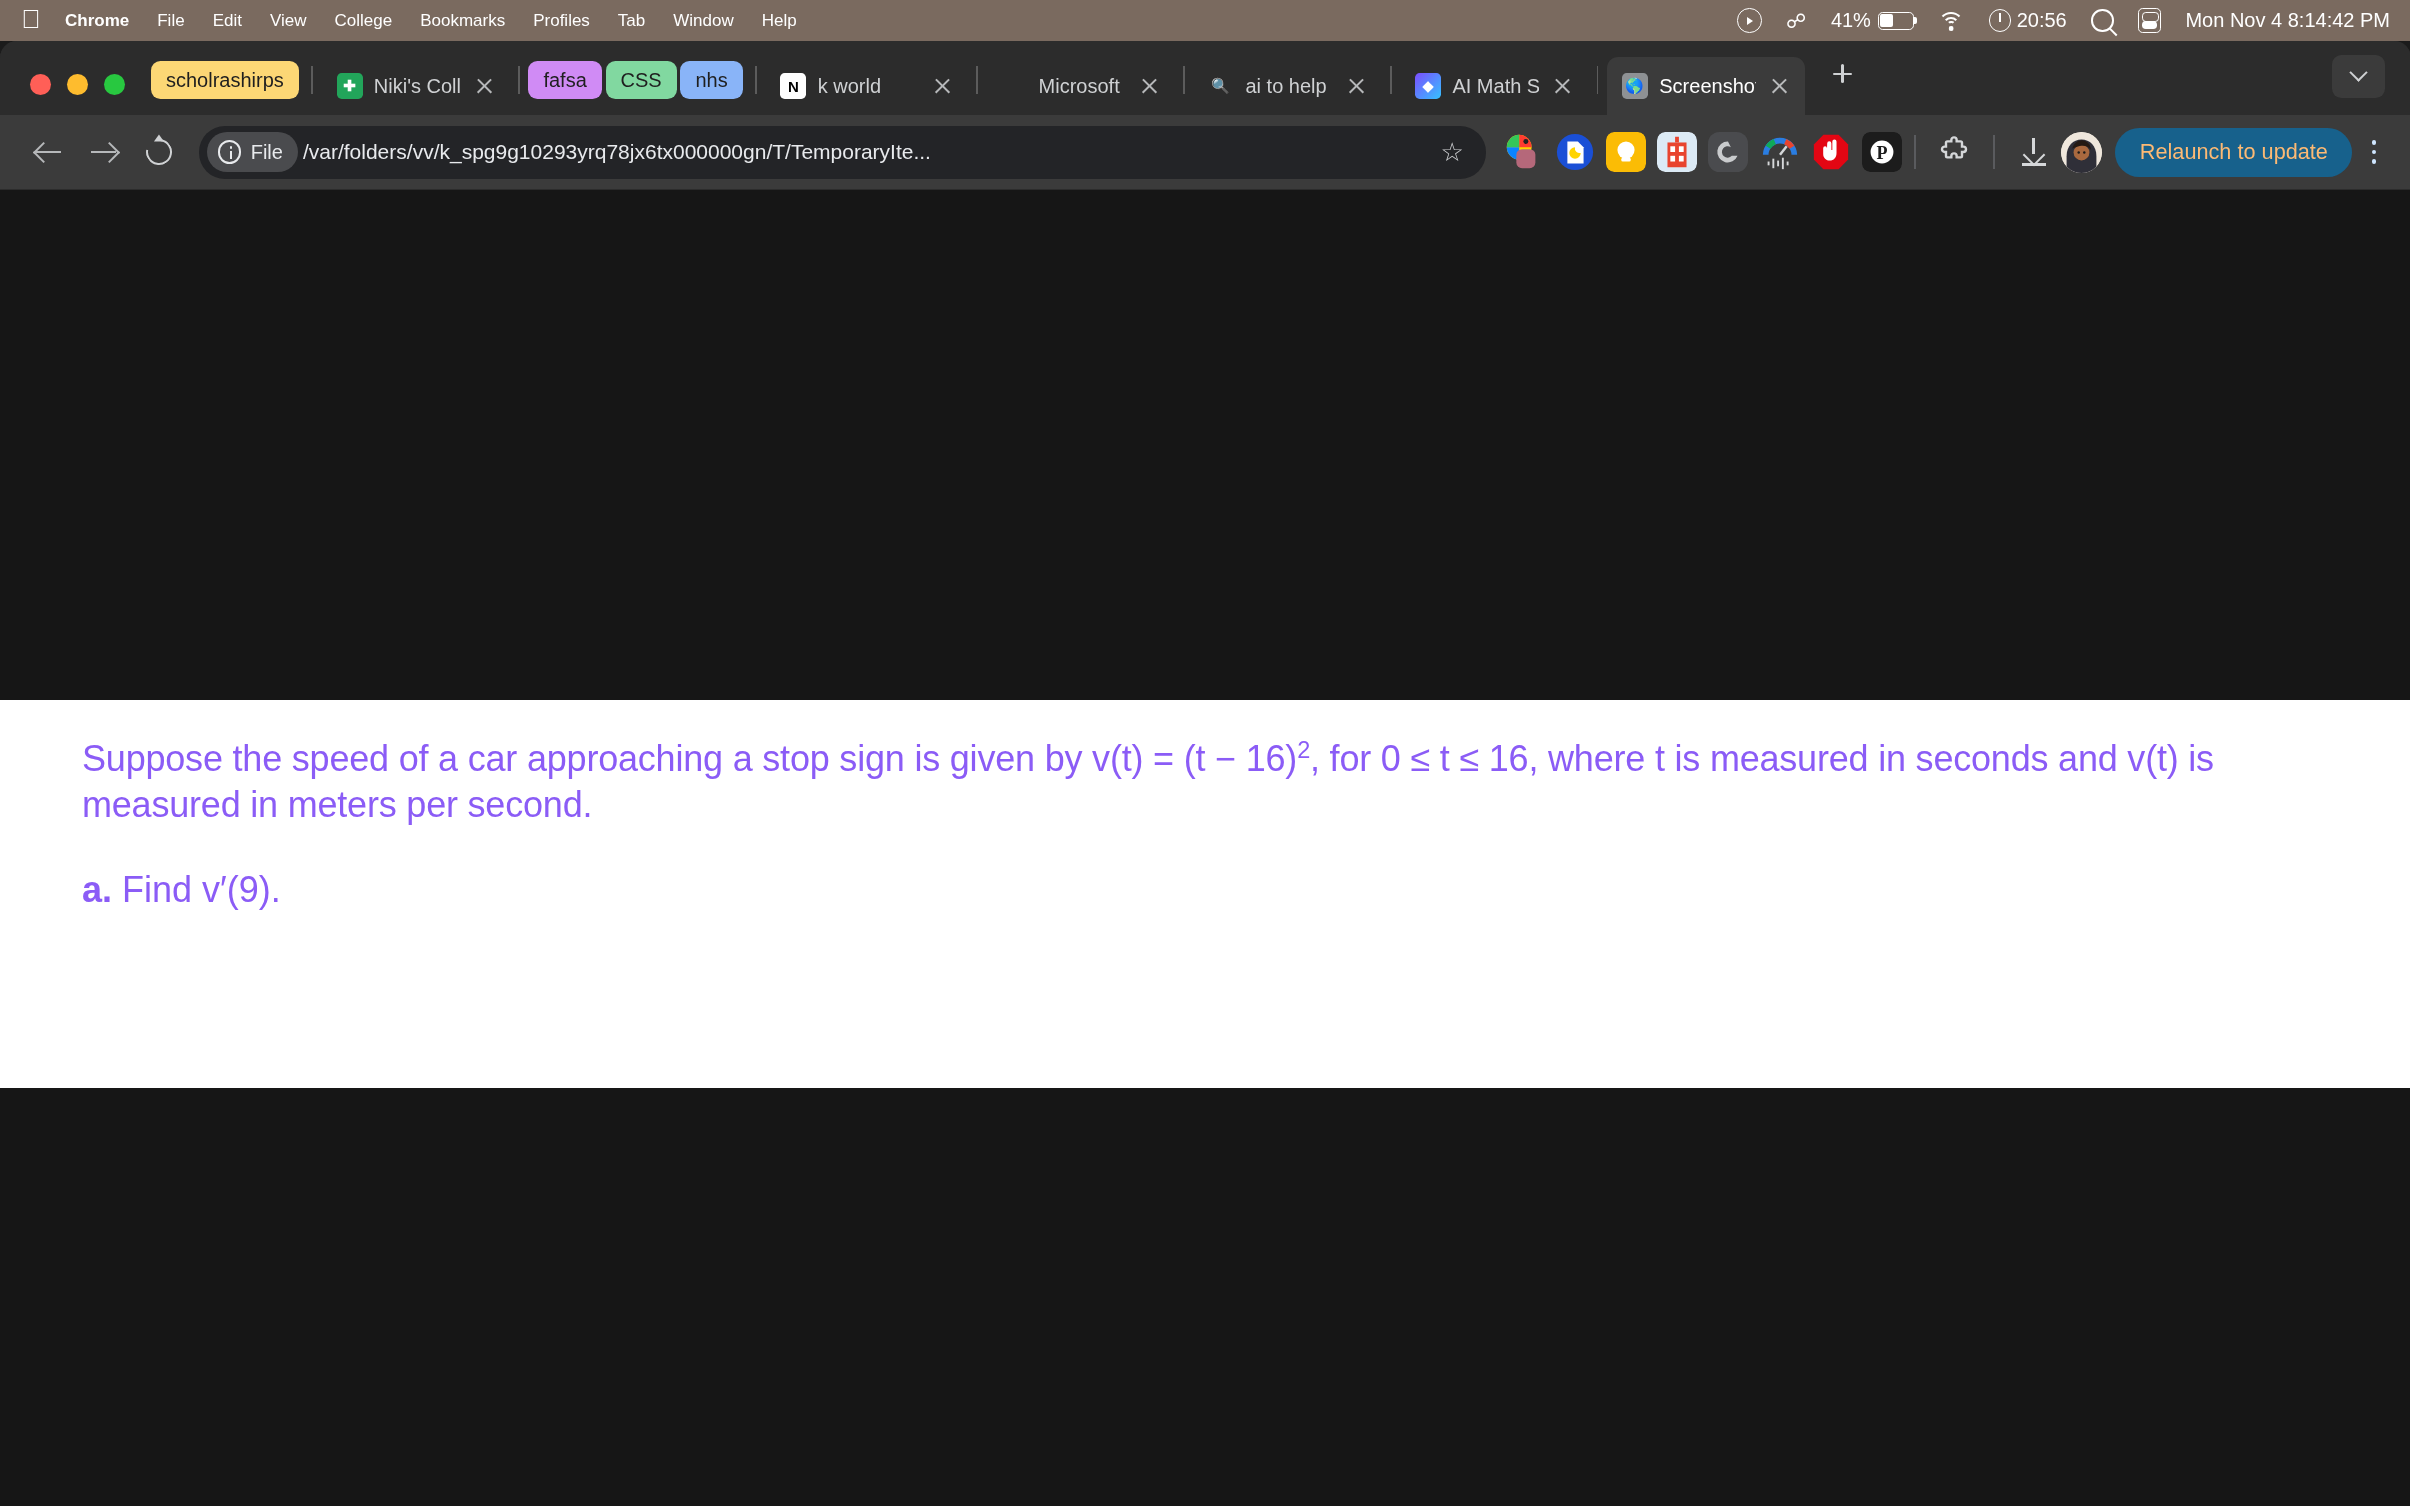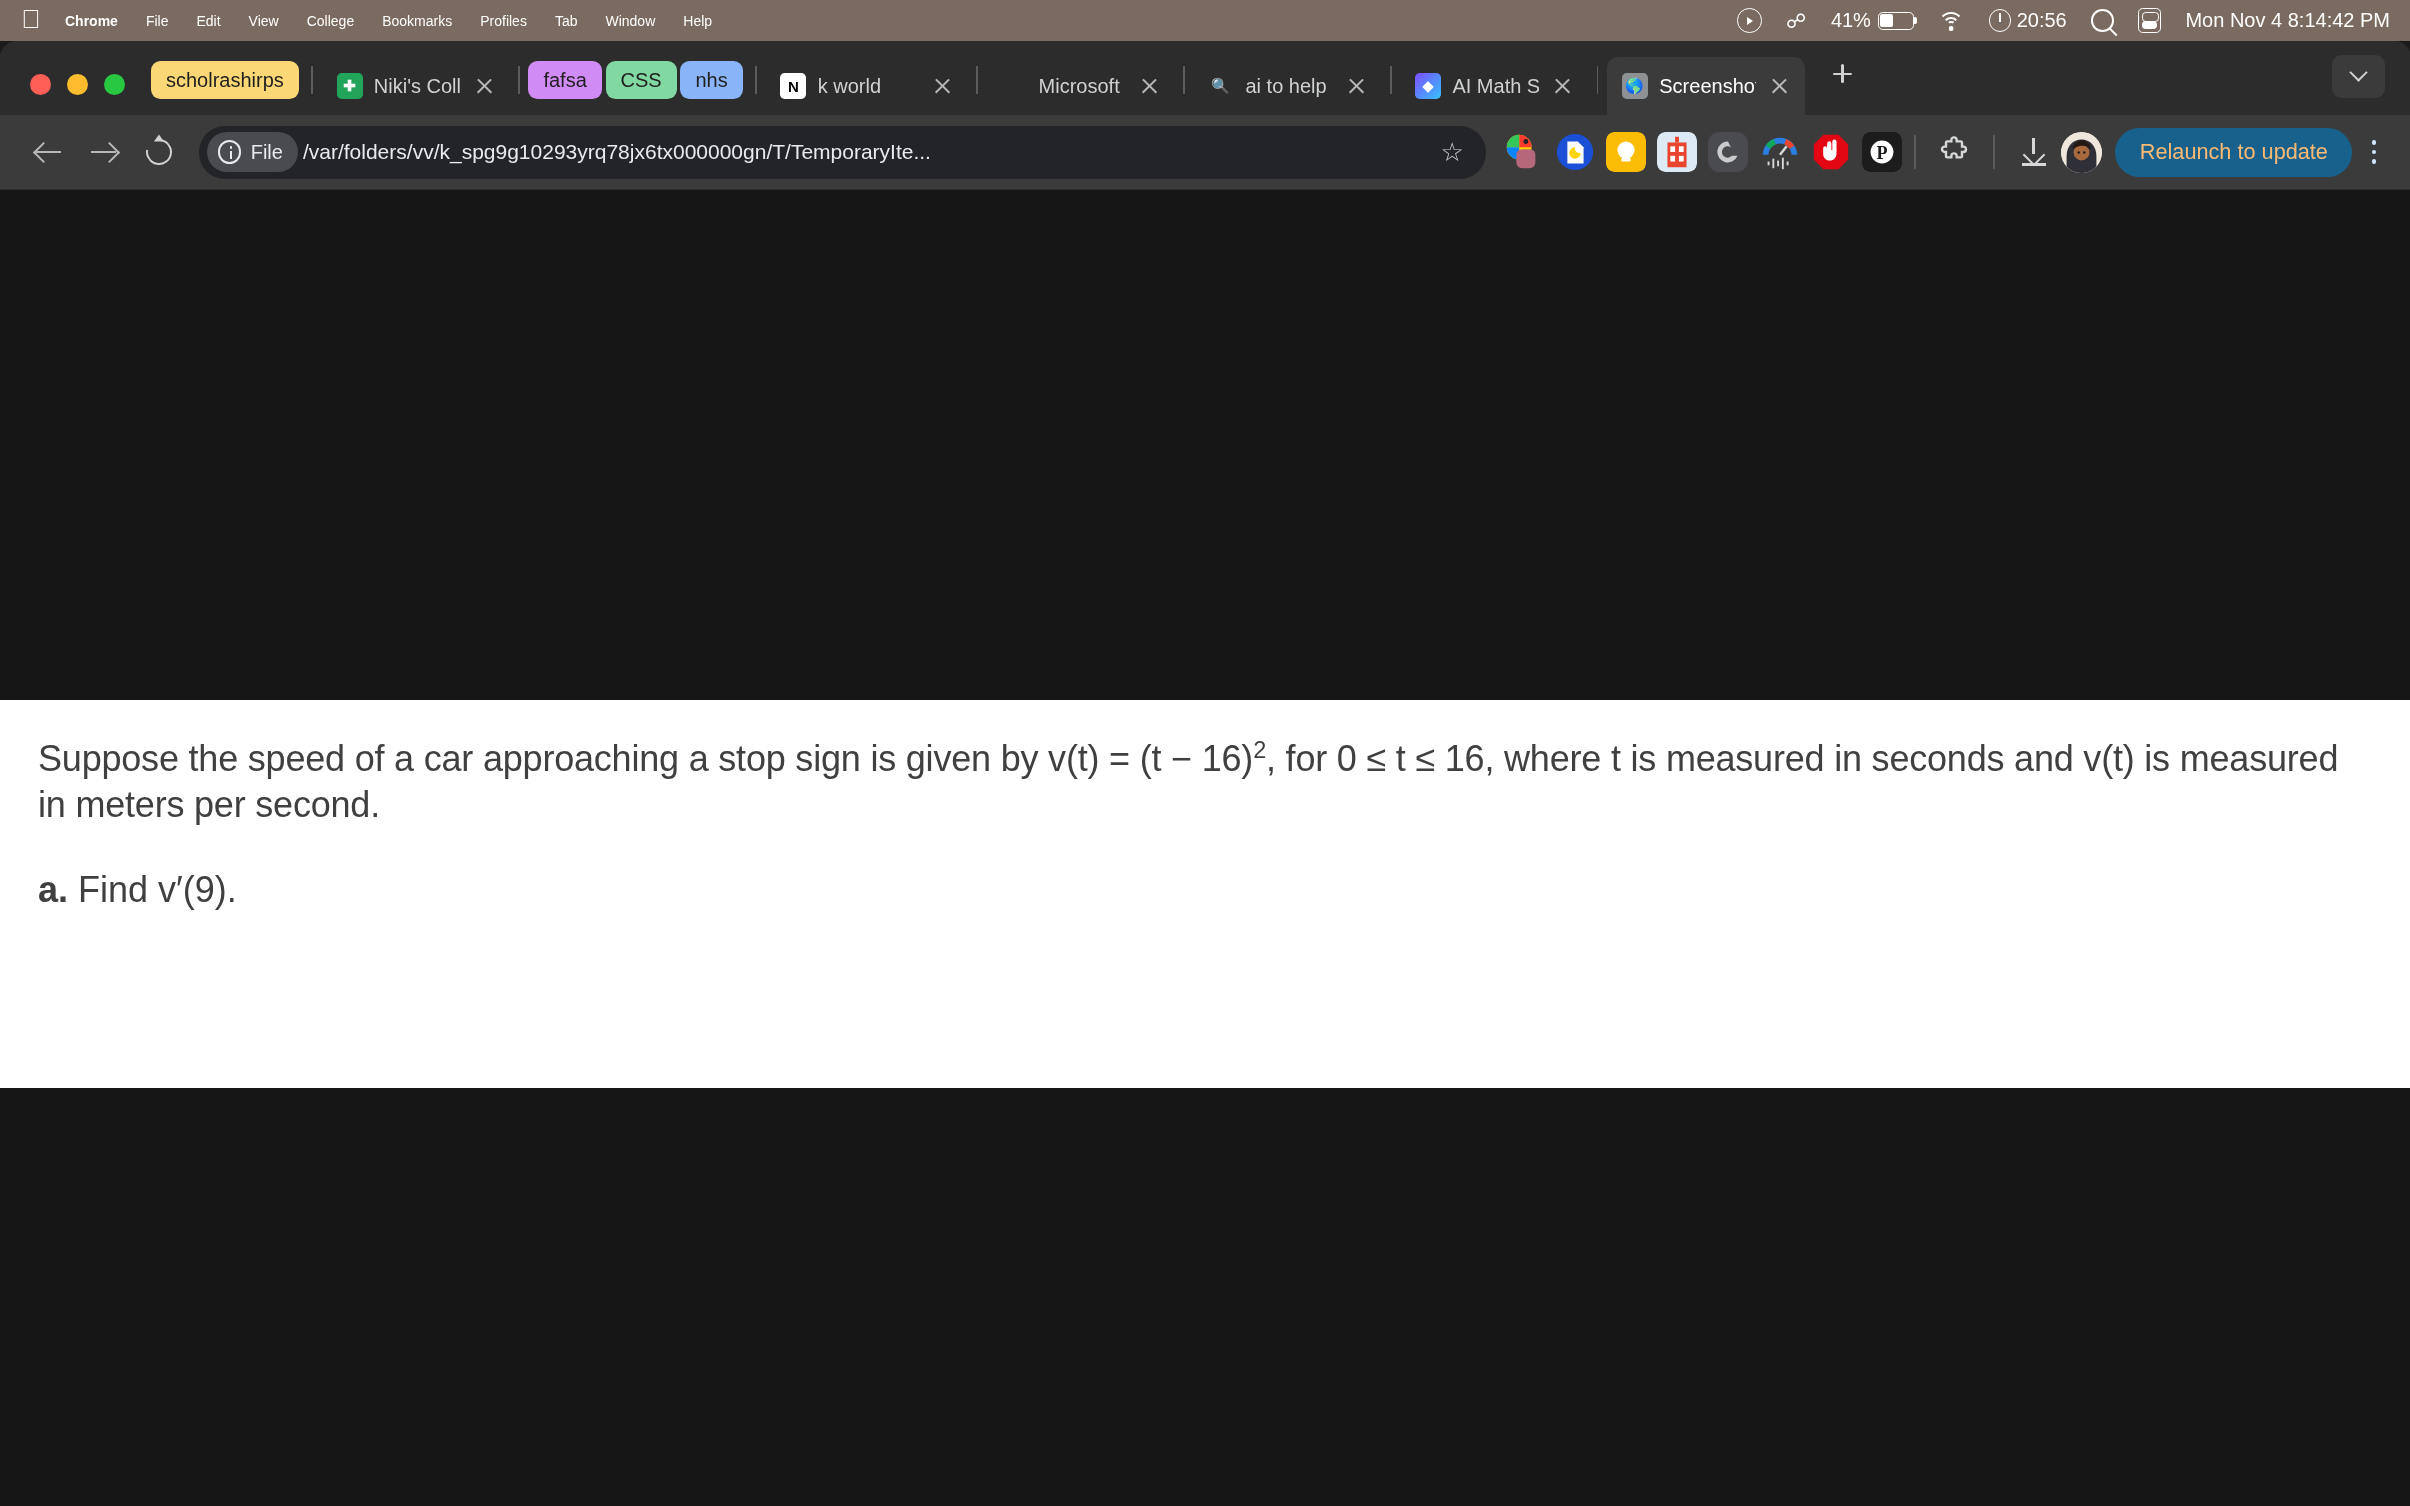--- a/index.html
+++ b/index.html
@@ -15,21 +15,21 @@
     background:#7a6a5f;
     display:flex; align-items:center;
     padding:0 21px;
     color:#ffffff;
     z-index:30;
   }
   #menubar .apple{
     font-size:26px; line-height:1; margin-right:24.5px; margin-top:-3.8px;
   }
   #menubar .mi{
-    font-size:14px; margin-right:28px; white-space:nowrap;
+    font-size:17px; margin-right:28px; white-space:nowrap;
   }
   #menubar .mi.bold{ font-weight:bold; }
   #menubar .spacer{ flex:1; }
   #menubar .ri{
     font-size:20px; margin-left:24.5px; display:flex; align-items:center; white-space:nowrap;
   }
   .ico-circle-play{
     width:24.5px;height:24.5px;border:1.9px solid #fff;border-radius:50%;
     display:inline-flex;align-items:center;justify-content:center;
   }
@@ -180,21 +180,21 @@
     display:flex;align-items:center; padding:0 24.5px; font-size:21.7px; white-space:nowrap; flex:0 0 auto; margin-left:13px;
   }
   .kebab{ width:32px;height:41px; display:flex;flex-direction:column;align-items:center;justify-content:center;gap:4.7px; flex:0 0 auto; margin-left:5.6px;}
   .kebab i{ width:4.7px;height:4.7px;border-radius:50%;background:#cfe6ff;display:block;}
 
   
   #viewport{ position:absolute; top:149px; left:0; width:2411px; height:1316px; background:#161616; }
   #whitepanel{
     position:absolute; left:0; top:510px; width:2411px; height:388px; background:#ffffff;
   }
-  #whitepanel .body{ padding:36px 38px 0 38px; color:#404040; }
+  #whitepanel .body{ padding:36px 38px 0 38px; color:#8b5cf6;margin-left:44px; }
   .ptext{ font-size:36px; line-height:1.28; letter-spacing:-0.2px;}
   .ptext .sup{ font-size:23.5px; vertical-align:super; line-height:0;}
   .qitem{ font-size:36px; margin-top:41px; }
   .qitem b{ font-weight:bold; }
 </style>
 </head>
 <body>
 
 <div id="menubar">
   <span class="apple"></span>

